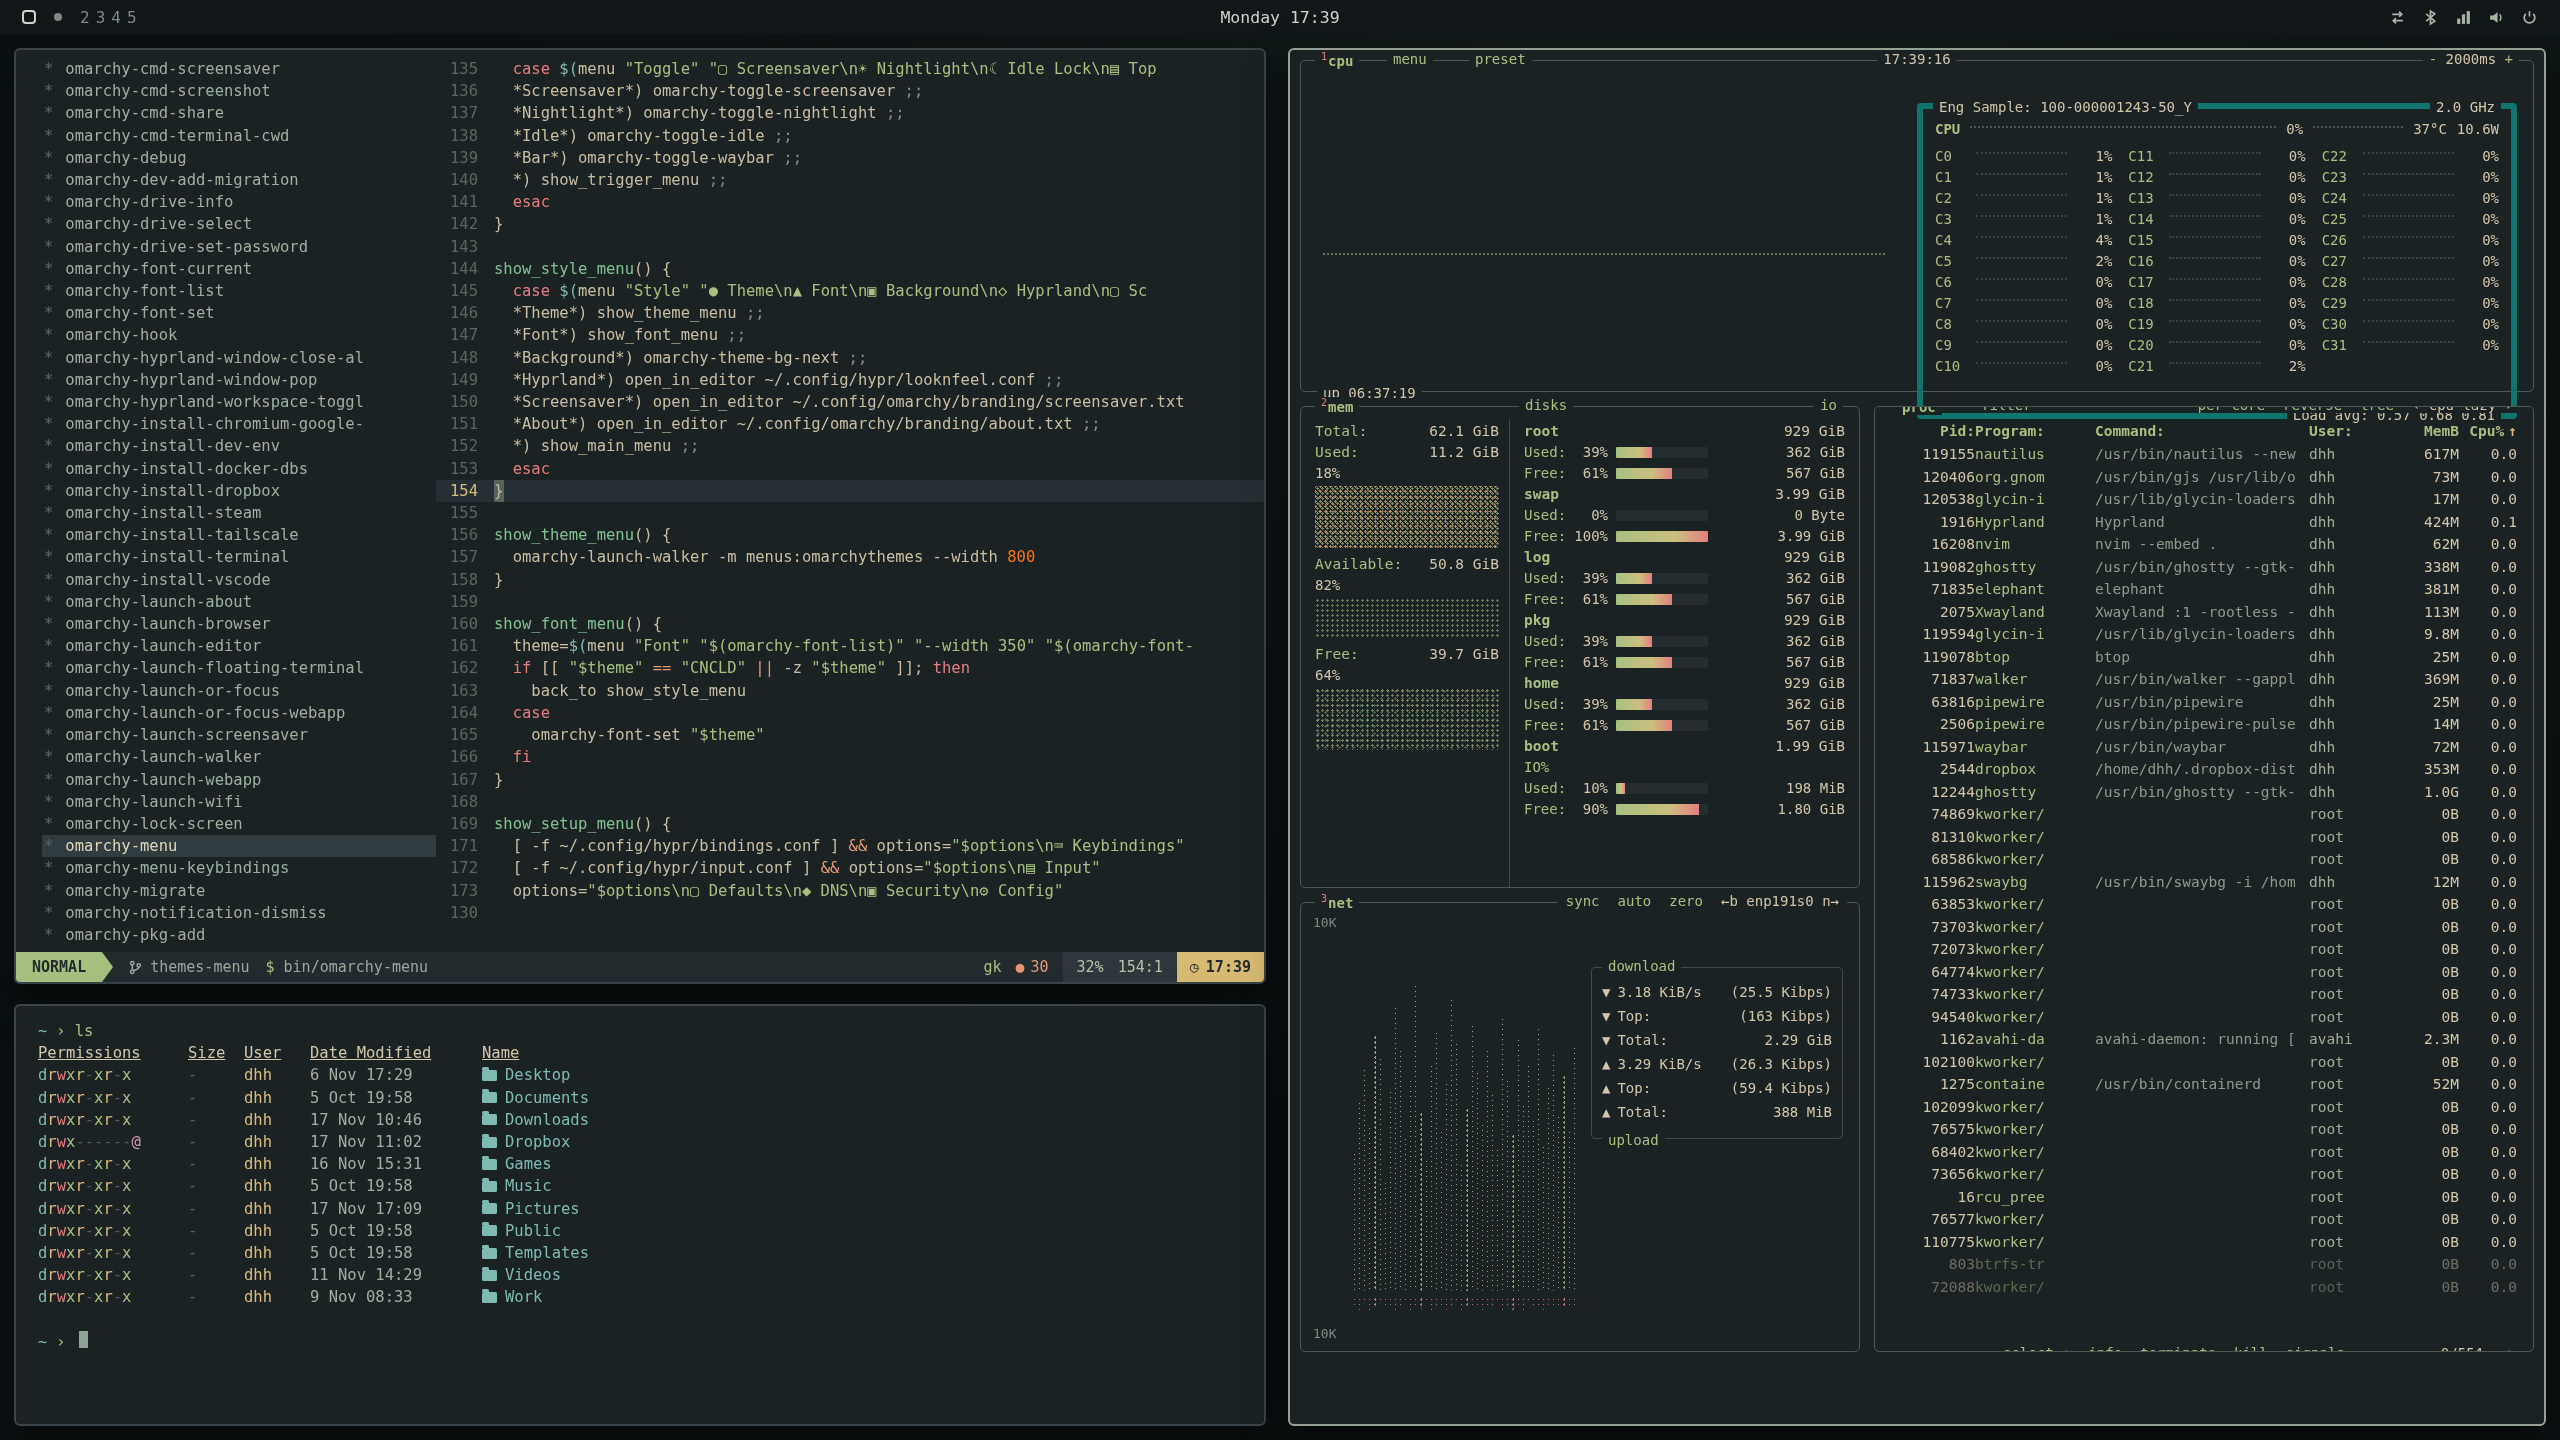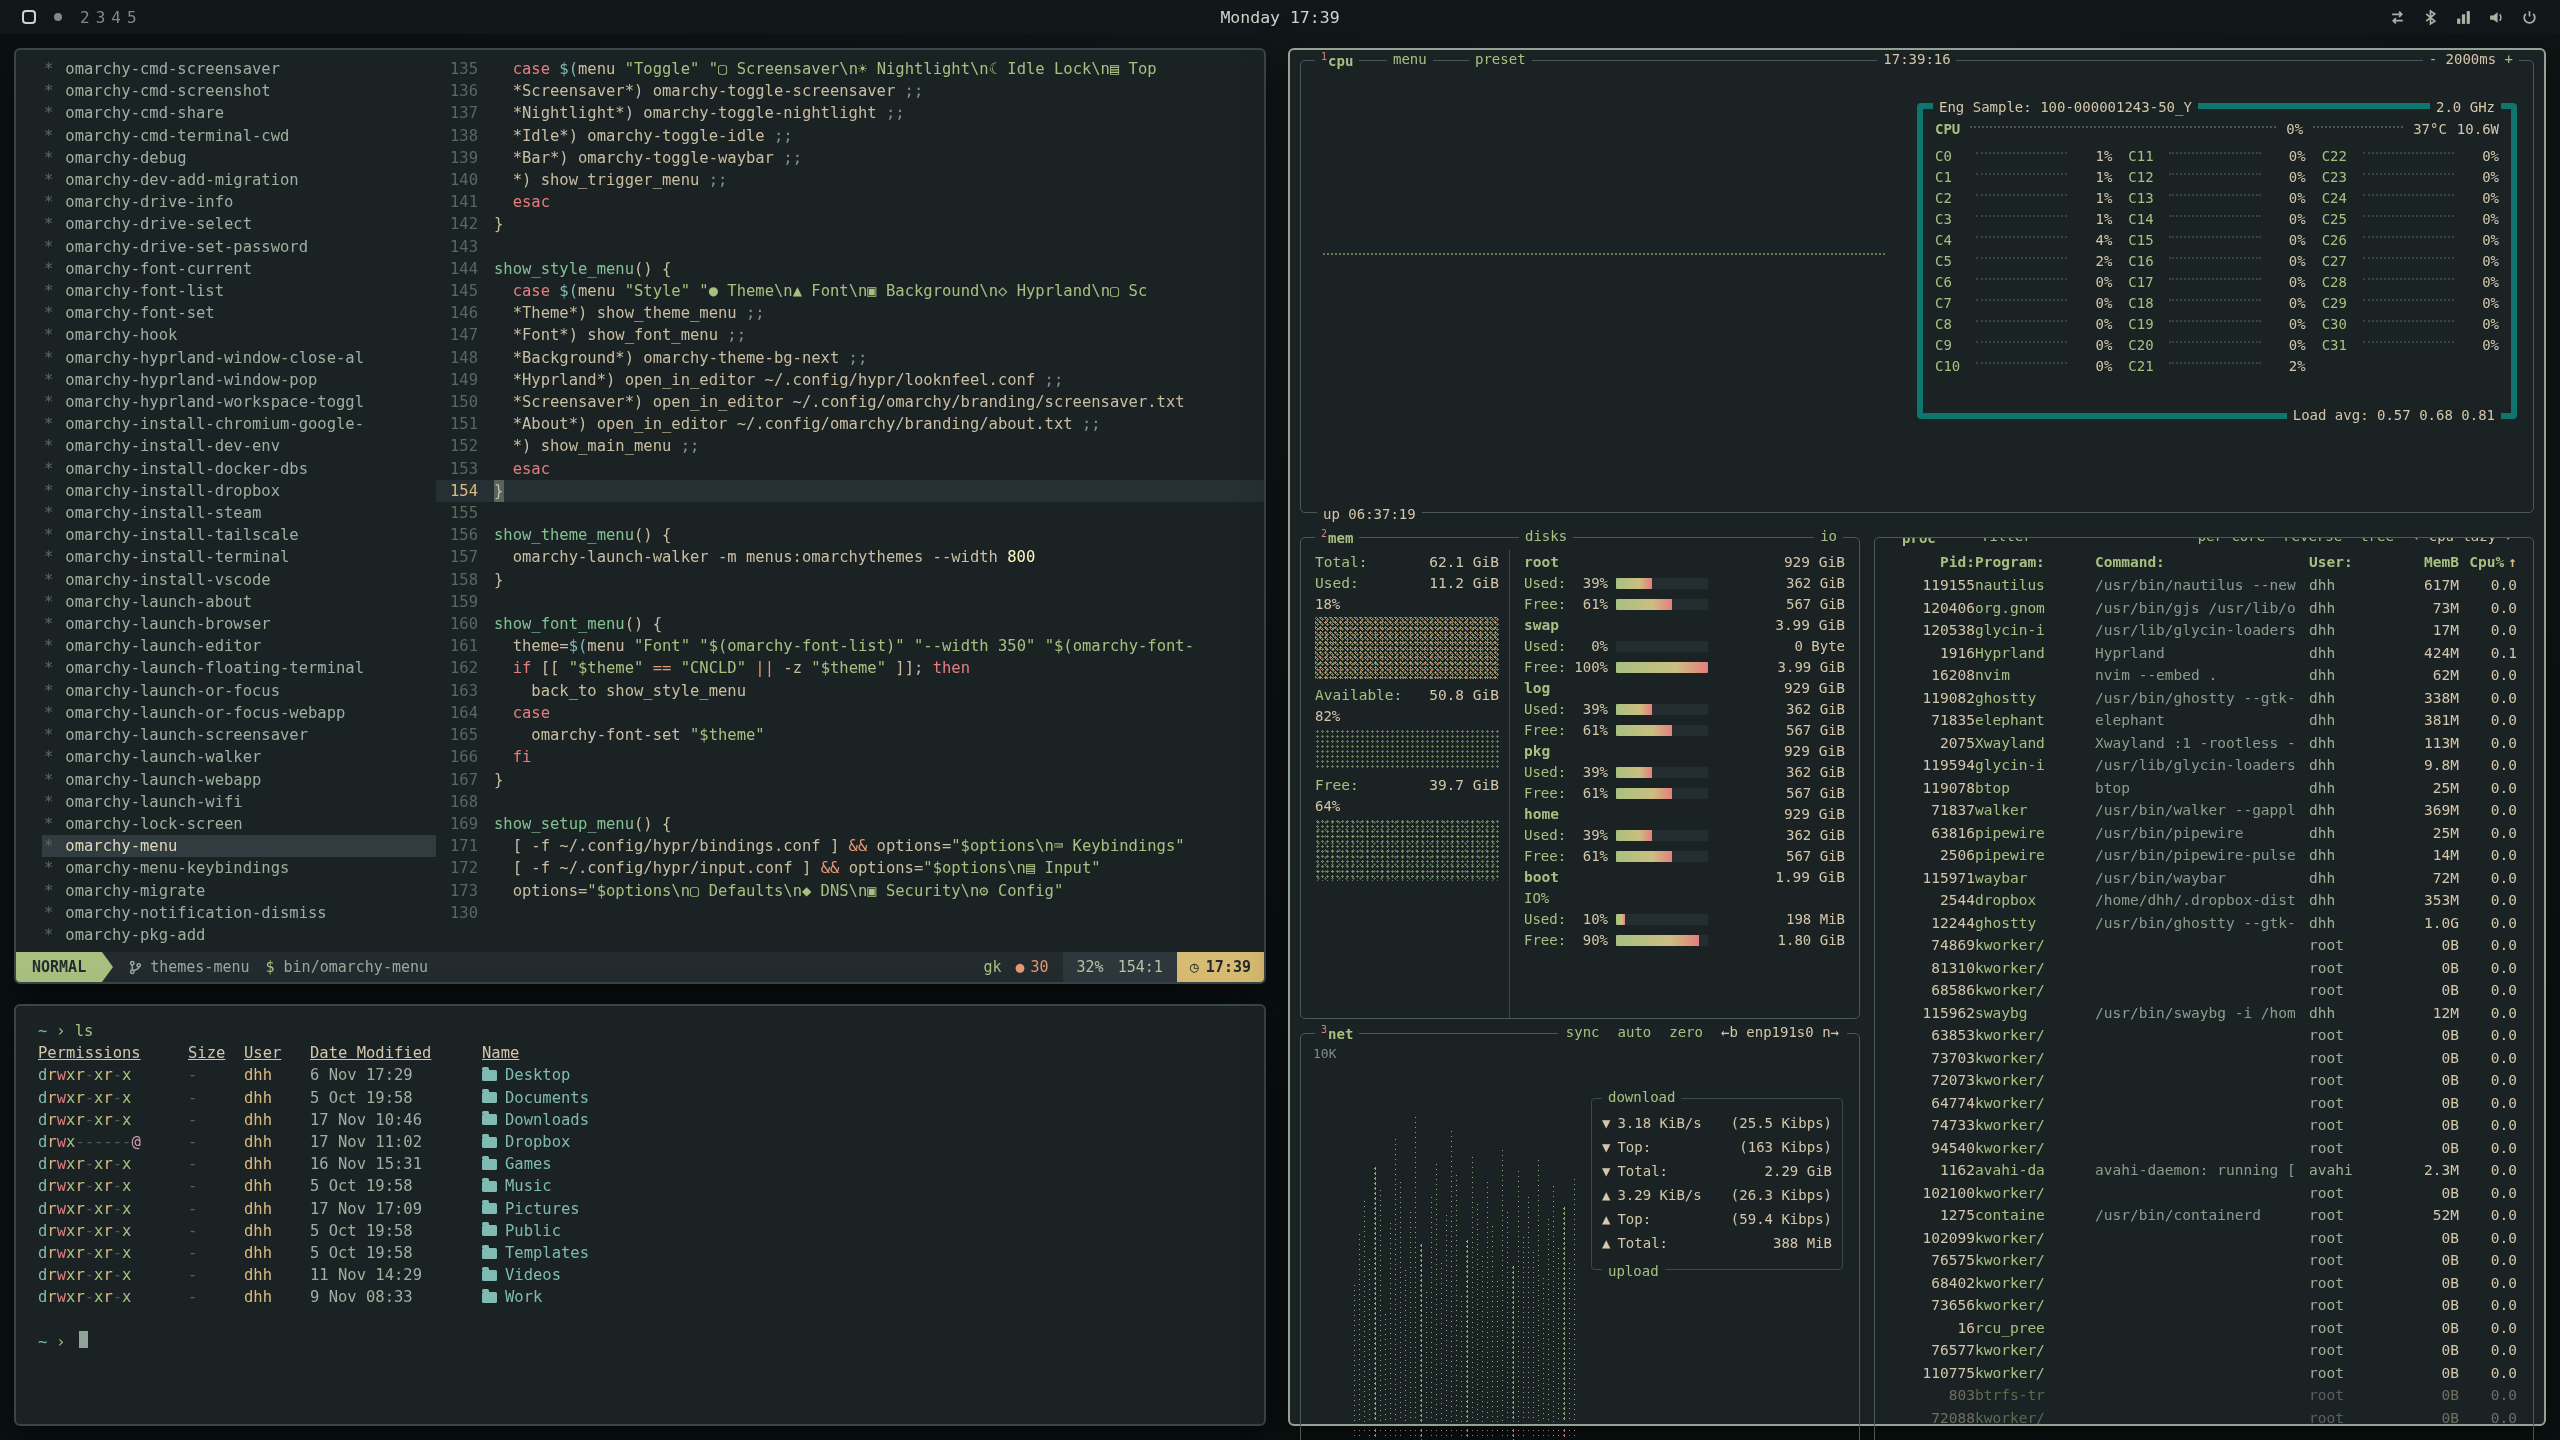--- a/index.html
+++ b/index.html
@@ -32,21 +32,21 @@
   .file .bullet{color:#5a675f}
   .file.sel{background:#313c41;color:#dfd6ba}
   .codepane{flex:1;padding-top:8px;overflow:hidden}
   .cline{display:flex;line-height:22.2px;font-size:15.5px;white-space:pre}
   .lnum{width:58px;text-align:right;padding-right:16px;color:#5a675f;flex-shrink:0}
   .ltext{color:#c9bea2;flex:1}
   .cline.cur{background:#262f33}
   .cline.cur .lnum{color:#dbbc7f}
   .cline.cur .ltext{background:linear-gradient(90deg,#55645c 0 10px,transparent 10px)}
   .str{color:#a7c080}.kw{color:#e67e80}.fn{color:#83c092}.op{color:#e69875}
-  .pu{color:#859289}.va{color:#7fbbb3}.nu{color:#fef9c3}
+  .pu{color:#859289}.va{color:#7fbbb3}.nu{color:#f97316}
   
   .statusline{height:30px;background:#232b2e;display:flex;align-items:center;font-size:15px;flex-shrink:0}
   .sl-mode{background:#a7c080;color:#232b2e;font-weight:bold;padding:0 16px;height:100%;display:flex;align-items:center}
   .sl-arr{width:0;height:0;border-top:15px solid transparent;border-bottom:15px solid transparent;border-left:11px solid #a7c080}
   .sl-branch{display:flex;align-items:center;gap:8px;padding:0 16px;color:#9aa79d}
   .sl-file{display:flex;gap:9px;color:#9aa79d}
   .sl-file .ft{color:#a7c080}
   .sl-right{margin-left:auto;display:flex;align-items:center;height:100%}
   .sl-vcs{color:#a7c080;margin-right:14px}
   .sl-diag{color:#e69875;margin-right:14px;display:flex;gap:6px}
@@ -66,21 +66,21 @@
   .folder{width:15px;height:11px;background:#7fbbb3;border-radius:1.5px;position:relative;display:inline-block;flex-shrink:0}
   .folder::before{content:"";position:absolute;top:-3px;left:0;width:7px;height:3px;background:#7fbbb3;border-radius:1.5px 1.5px 0 0}
   .cursor{display:inline-block;width:9px;height:17px;background:#8fa396;margin-left:4px;vertical-align:-3px}
   
   .btop{left:1288px;top:48px;width:1258px;height:1378px;padding:10px;font-size:14.5px}
   .bbox{position:relative;border:1px solid #4b5854;border-radius:5px}
   .chip{position:absolute;background:#1b2224;padding:0 6px;font-size:14px;color:#a7c080;white-space:nowrap}
   .chip b{font-weight:bold}
   .chip sup{color:#e67e80;font-size:10px;margin-right:1px}
   .chip-row{position:absolute;top:-10px;display:flex;gap:18px;background:#1b2224;padding:0 8px;font-size:14px;color:#a7c080;white-space:nowrap}
-  .cpu-box{height:453px;margin-bottom:24px}
+  .cpu-box{height:332px;margin-bottom:14px}
   .cpu-graphline{position:absolute;left:22px;right:648px;top:192px;border-top:2px dotted rgba(167,192,128,.55)}
   .cpu-sub{position:absolute;right:16px;top:42px;width:600px;height:316px;border:6px solid #0f766e;border-radius:4px}
   .cpu-total{display:flex;align-items:center;gap:10px;padding:12px 12px 6px;font-size:14px}
   .cpu-total .lab{color:#a7c080;font-weight:bold}
   .dots{flex:1;border-bottom:2px dotted rgba(163,190,160,.35);margin-bottom:5px}
   .dots.short{flex:0 0 90px}
   .coregrid{display:grid;grid-template-rows:repeat(11,21px);grid-template-columns:repeat(3,1fr);grid-auto-flow:column;column-gap:16px;padding:2px 12px;font-size:14px}
   .core{display:flex;align-items:center;gap:7px}
   .cname{width:34px;color:#a7c080}
   .cdots{flex:1;border-bottom:2px dotted rgba(163,190,160,.22);margin-bottom:5px}

